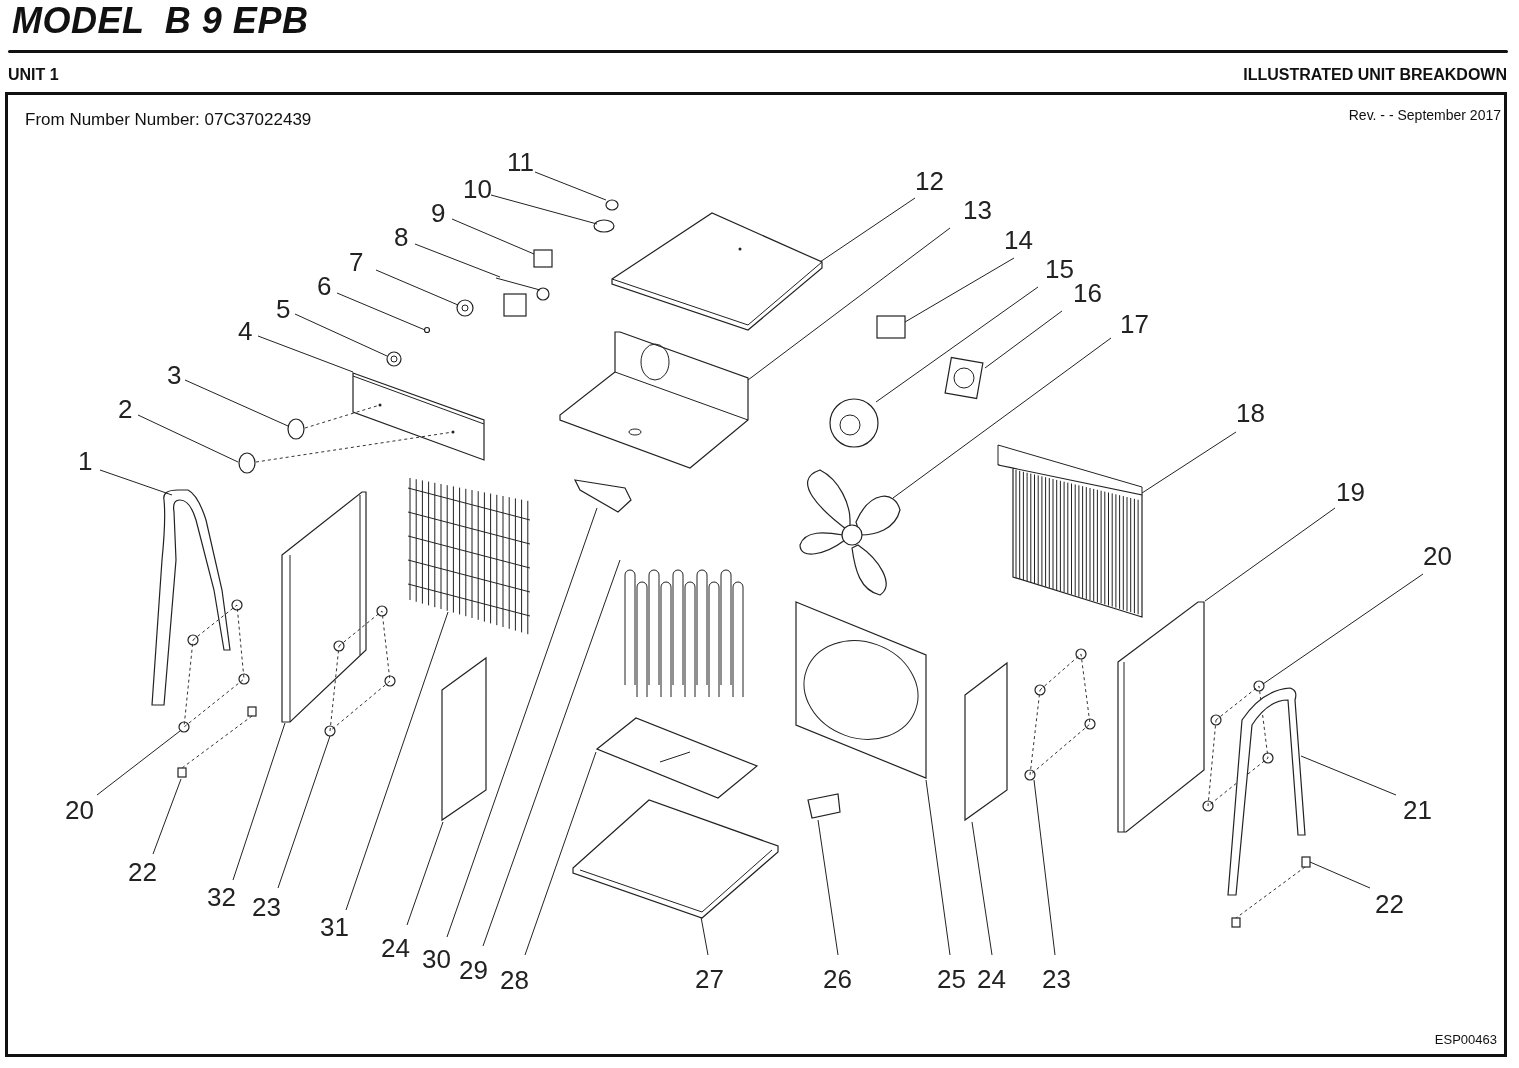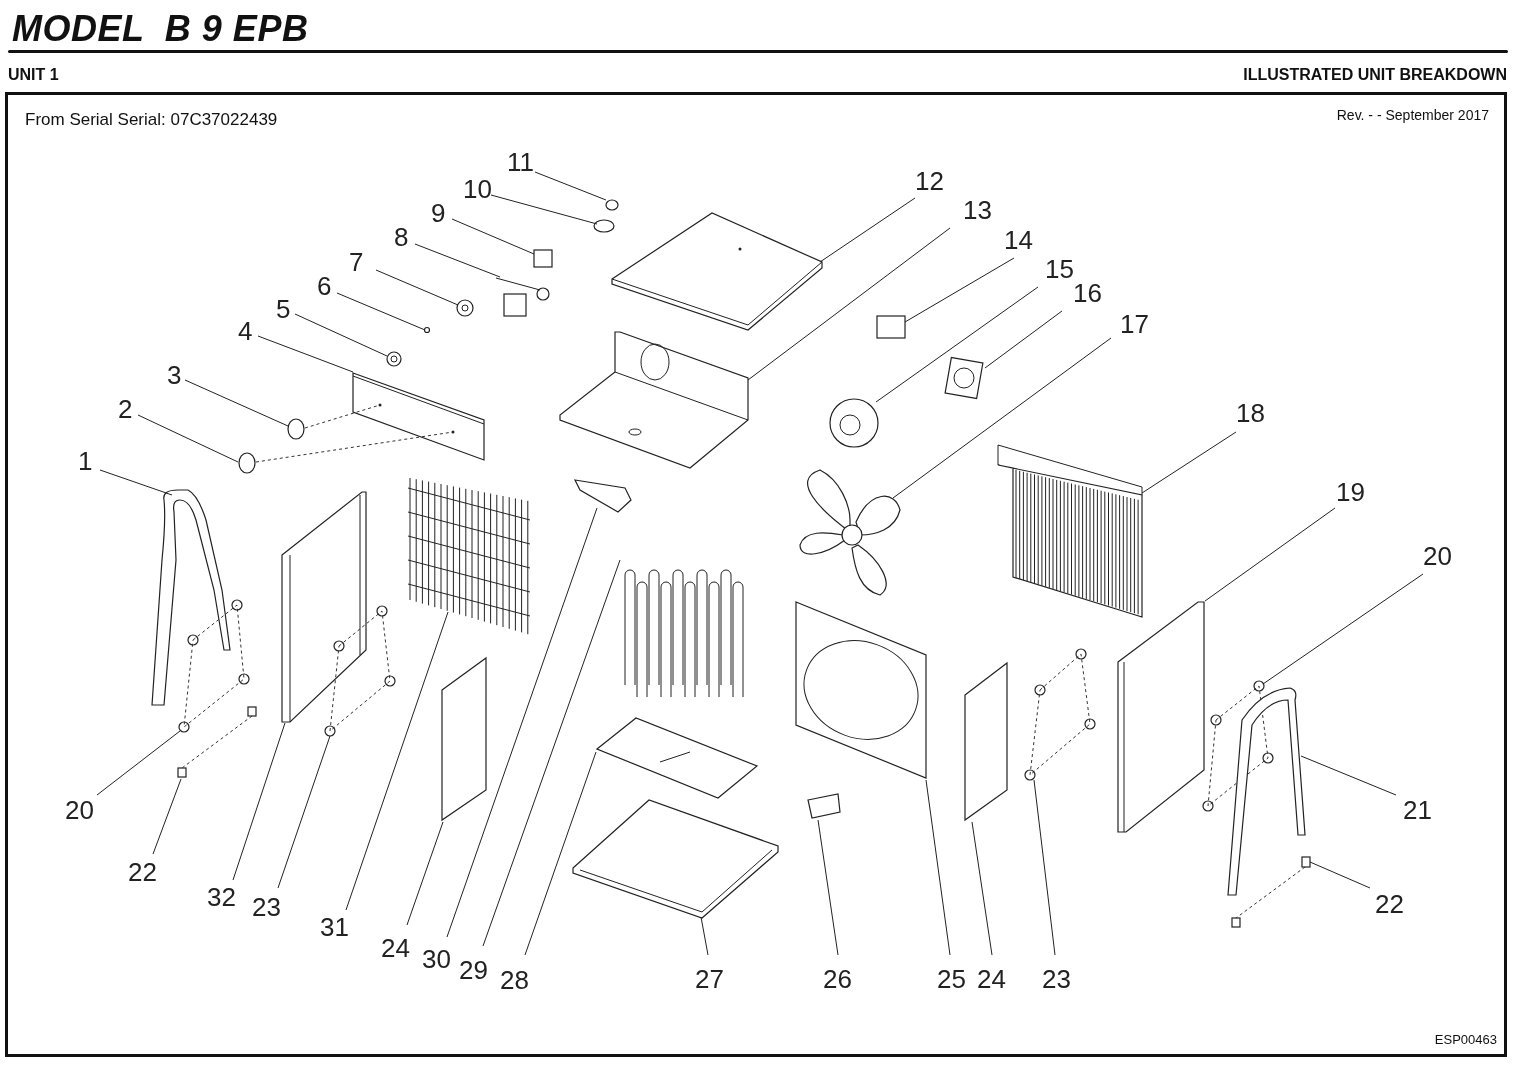--- a/index.html
+++ b/index.html
@@ -1,45 +1,45 @@
 <!DOCTYPE html>
 <html><head>
 <meta charset="utf-8">
 <style>
   html, body { margin: 0; padding: 0; background: #ffffff; }
   body { width: 1519px; height: 1068px; position: relative; overflow: hidden;
          font-family: "Liberation Sans", sans-serif; color: #111; }
-  .model-title { position: absolute; left: 12px; top: 8px; font-size: 36px; font-weight: bold;
+  .model-title { position: absolute; left: 12px; top: 0; font-size: 36px; font-weight: bold;
                  font-style: italic; letter-spacing: 0.5px; white-space: pre; }
   .header-rule { position: absolute; left: 8px; top: 50px; width: 1500px; height: 3px; background: #111; border-radius: 2px; }
   .unit-label { position: absolute; left: 8px; top: 66px; font-size: 16px; font-weight: bold; }
   .doc-type { position: absolute; right: 12px; top: 66px; font-size: 16px; font-weight: bold; }
   .frame { position: absolute; left: 5px; top: 92px; width: 1502px; height: 965px;
            border: 3px solid #111; box-sizing: border-box; }
   .serial { position: absolute; left: 25px; top: 110px; font-size: 17px; }
-  .rev { position: absolute; right: 30px; top: 107px; font-size: 14px; }
+  .rev { position: absolute; right: 18px; top: 107px; font-size: 14px; }
   .drawing-id { position: absolute; right: 22px; top: 1032px; font-size: 13px; padding-left: 30px; }
   svg.diagram { position: absolute; left: 0; top: 0; }
   .callout { font-family: "Liberation Sans", sans-serif; font-size: 26px; fill: #222; }
   .leader { stroke: #222; stroke-width: 1; fill: none; }
   .part { stroke: #222; stroke-width: 1.2; fill: #fff; }
   .partline { stroke: #222; stroke-width: 1; fill: none; }
   .dash { stroke: #333; stroke-width: 1; stroke-dasharray: 3 3; fill: none; }
   .dot { fill: #222; }
 </style>
 </head>
 <body>
 
 <div class="model-title">MODEL  B 9 EPB</div>
 <div class="header-rule"></div>
 <div class="unit-label">UNIT 1</div>
 <div class="doc-type">ILLUSTRATED UNIT BREAKDOWN</div>
 
 <div class="frame"></div>
-<div class="serial">From Serial Serial: 07C37022439</div>
+<div class="serial">From Number Number: 07C37022439</div>
 <div class="rev">Rev. - - September 2017</div>
 <div class="drawing-id">ESP00463</div>
 
 <svg class="diagram" width="1519" height="1068">
 
   <g>
     <path class="part" d="M152,705 L162,560 Q166,520 164,500 Q162,490 178,490 L188,490 Q198,495 206,520 L222,590 L230,650 L224,650 L214,590 L196,520 Q190,500 180,500 Q172,500 174,512 L176,560 L164,705 Z"></path>
   </g>
 
   <g>

